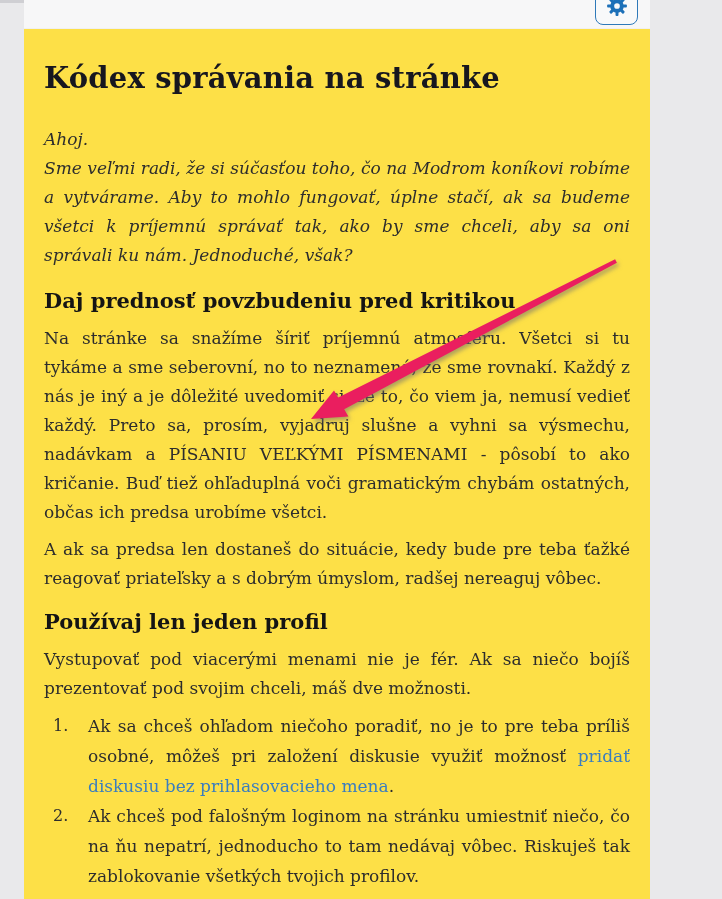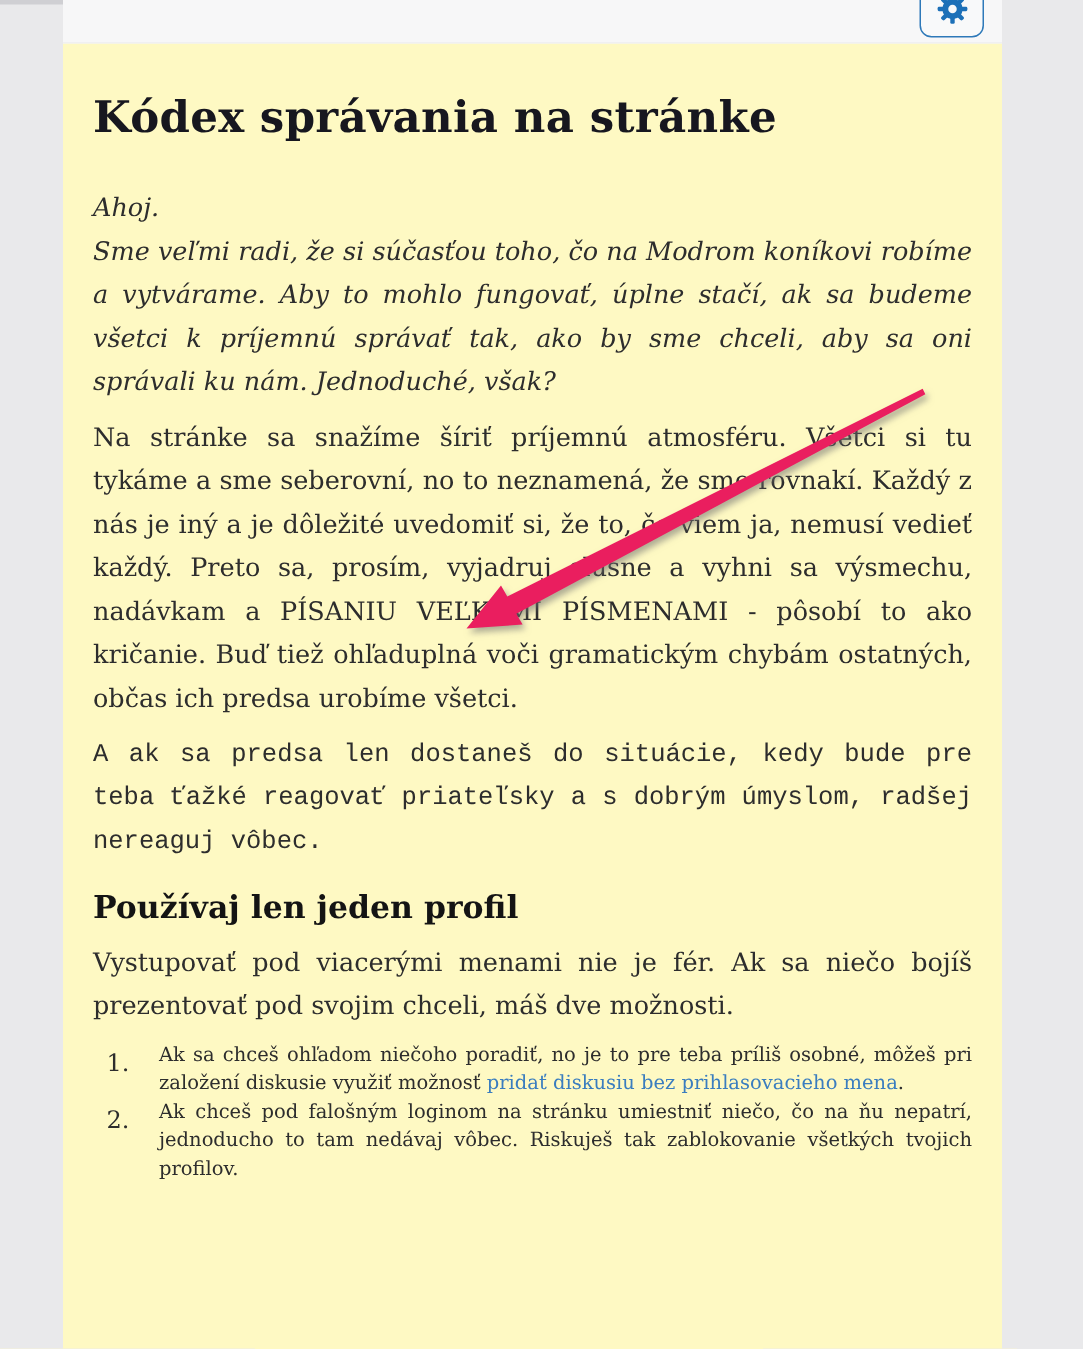--- a/index.html
+++ b/index.html
@@ -16,23 +16,22 @@
     left: 0; top: 0;
     width: 78px; height: 3px;
     background: #cfcfd3;
   }
   .sheet {
     position: absolute;
     left: 24px;
     top: 0;
     width: 626px;
     height: 899px;
-    background: #fef9c3;
+    background: #fde047;
     overflow: hidden;
-    margin-left: 18px;
   }
   .top-strip {
     position: relative;
     height: 28px;
     background: #f7f7f8;
     border-bottom: 1px solid #f0f0f1;
   }
   .settings-btn {
     position: absolute;
     right: 12px;
@@ -71,40 +70,40 @@
   p.intro { margin-top: 28px; font-style: italic; }
   h2.section-h {
     font-size: 21px;
     line-height: 30px;
     font-weight: bold;
     color: #141414;
     margin: 0;
   }
   h2.s1 { margin-top: 16px; }
   p.pa { margin-top: 8px; }
-  p.pb { margin-top: 8px; font-family: Liberation Mono, monospace; }
+  p.pb { margin-top: 8px; }
   h2.s2 { margin-top: 14px; }
   p.pc { margin-top: 8px; }
   .olist { margin-top: 8px; }
   .li-row {
     display: flex;
     align-items: flex-start;
   }
   .li-num {
     flex: 0 0 44px;
     box-sizing: border-box;
     padding-left: 9px;
     font-size: 16px;
     line-height: 29px;
     color: #2d2d2d;
   }
   .li-text {
     flex: 1 1 auto;
-    font-size: 13px;
-    line-height: 19px;
+    font-size: 17px;
+    line-height: 30px;
     color: #2d2d2d;
     text-align: justify;
   }
   .inline-link {
     color: #3a7dbf;
     text-decoration: none;
     cursor: pointer;
   }
   .arrow-overlay {
     position: absolute;
@@ -163,20 +162,21 @@
 
   <div class="content">
 
     <h1 class="title">Kódex správania na stránke</h1>
 
     <p class="body-text intro">
       <span class="body-line">Ahoj.</span>
       <span class="body-line">Sme veľmi radi, že si súčasťou toho, čo na Modrom koníkovi robíme a vytvárame. Aby to mohlo fungovať, úplne stačí, ak sa budeme všetci k príjemnú správať tak, ako by sme chceli, aby sa oni správali ku nám. Jednoduché, však?</span>
     </p>
 
+    <h2 class="section-h s1">Daj prednosť povzbudeniu pred kritikou</h2>
 
     <p class="body-text pa">Na stránke sa snažíme šíriť príjemnú atmosféru. Všetci si tu tykáme a sme seberovní, no to neznamená, že sme rovnakí. Každý z nás je iný a je dôležité uvedomiť si, že to, čo viem ja, nemusí vedieť každý. Preto sa, prosím, vyjadruj slušne a vyhni sa výsmechu, nadávkam a PÍSANIU VEĽKÝMI PÍSMENAMI - pôsobí to ako kričanie. Buď tiež ohľaduplná voči gramatickým chybám ostatných, občas ich predsa urobíme všetci.</p>
 
     <p class="body-text pb">A ak sa predsa len dostaneš do situácie, kedy bude pre teba ťažké reagovať priateľsky a s dobrým úmyslom, radšej nereaguj vôbec.</p>
 
     <h2 class="section-h s2">Používaj len jeden profil</h2>
 
     <p class="body-text pc">Vystupovať pod viacerými menami nie je fér. Ak sa niečo bojíš prezentovať pod svojim chceli, máš dve možnosti.</p>
 
     <div class="olist">

